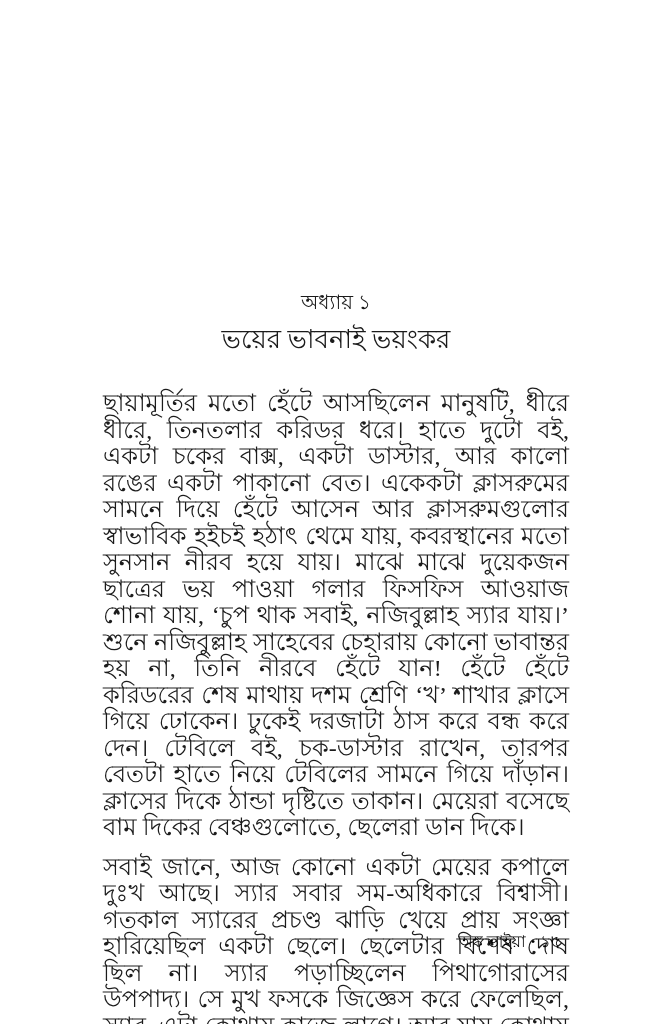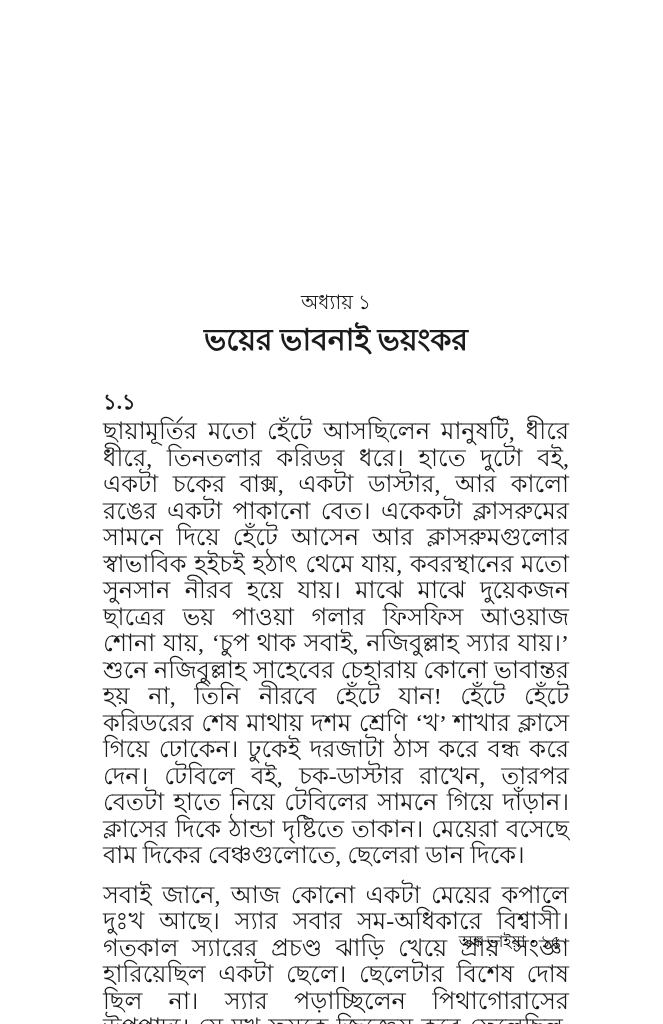--- a/index.html
+++ b/index.html
@@ -21,23 +21,23 @@
   }
   .chapter-label {
     text-align: center;
     font-size: 20px;
     line-height: 24px;
     margin: 0 0 8px 0;
     font-weight: normal;
   }
   .chapter-title {
     text-align: center;
-    font-size: 30px;
+    font-size: 26px;
     line-height: 36px;
-    font-weight: bold;
+    font-weight: normal;
     margin: 0 0 32px 0;
   }
   .section-number {
     font-size: 21px;
     line-height: 25px;
     font-weight: bold;
     margin: 0 0 3px 0;
   }
   .para {
     font-size: 24px;
@@ -63,21 +63,20 @@
 </style>
 </head>
 <body>
 
 <div class="page">
 
   <div class="chapter-label">অধ্যায় ১</div>
 
   <h1 class="chapter-title">ভয়ের ভাবনাই ভয়ংকর</h1>
 
-  <div class="section-number">১.১</div>
 
   <p class="para">ছায়ামূর্তির মতো হেঁটে আসছিলেন মানুষটি, ধীরে ধীরে, তিনতলার করিডর ধরে। হাতে দুটো বই, একটা চকের বাক্স, একটা ডাস্টার, আর কালো রঙের একটা পাকানো বেত। একেকটা ক্লাসরুমের সামনে দিয়ে হেঁটে আসেন আর ক্লাসরুমগুলোর স্বাভাবিক হইচই হঠাৎ থেমে যায়, কবরস্থানের মতো সুনসান নীরব হয়ে যায়। মাঝে মাঝে দুয়েকজন ছাত্রের ভয় পাওয়া গলার ফিসফিস আওয়াজ শোনা যায়, ‘চুপ থাক সবাই, নজিবুল্লাহ স্যার যায়।’ শুনে নজিবুল্লাহ সাহেবের চেহারায় কোনো ভাবান্তর হয় না, তিনি নীরবে হেঁটে যান! হেঁটে হেঁটে করিডরের শেষ মাথায় দশম শ্রেণি ‘খ’ শাখার ক্লাসে গিয়ে ঢোকেন। ঢুকেই দরজাটা ঠাস করে বন্ধ করে দেন। টেবিলে বই, চক-ডাস্টার রাখেন, তারপর বেতটা হাতে নিয়ে টেবিলের সামনে গিয়ে দাঁড়ান। ক্লাসের দিকে ঠান্ডা দৃষ্টিতে তাকান। মেয়েরা বসেছে বাম দিকের বেঞ্চগুলোতে, ছেলেরা ডান দিকে।</p>
 
   <p class="para">সবাই জানে, আজ কোনো একটা মেয়ের কপালে দুঃখ আছে। স্যার সবার সম-অধিকারে বিশ্বাসী। গতকাল স্যারের প্রচণ্ড ঝাড়ি খেয়ে প্রায় সংজ্ঞা হারিয়েছিল একটা ছেলে। ছেলেটার বিশেষ দোষ ছিল না। স্যার পড়াচ্ছিলেন পিথাগোরাসের উপপাদ্য। সে মুখ ফসকে জিজ্ঞেস করে ফেলেছিল, স্যার, এটা কোথায় কাজে লাগে। আর যায় কোথায়— সে নিজেকে কী মনে করে, কোন সাহসে সে পড়ালেখা বাদ দিয়ে অদরকারি</p>
 
   <div class="footer">
     <span>অঙ্ক ভাইয়া</span><span class="dot">•</span><span>১৫</span>
   </div>
 
 </div>

